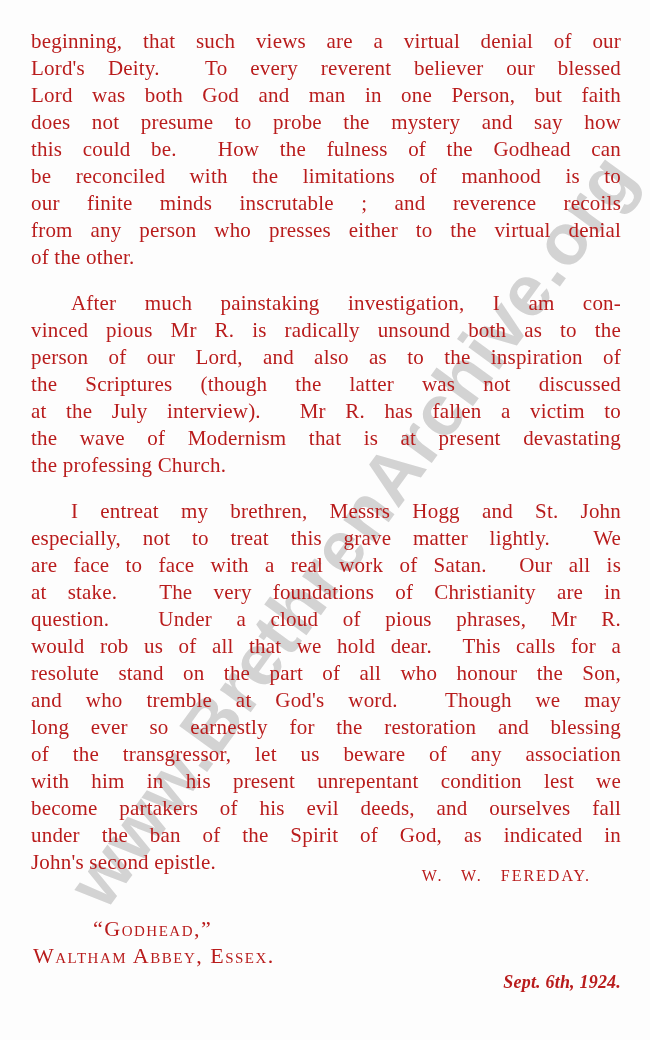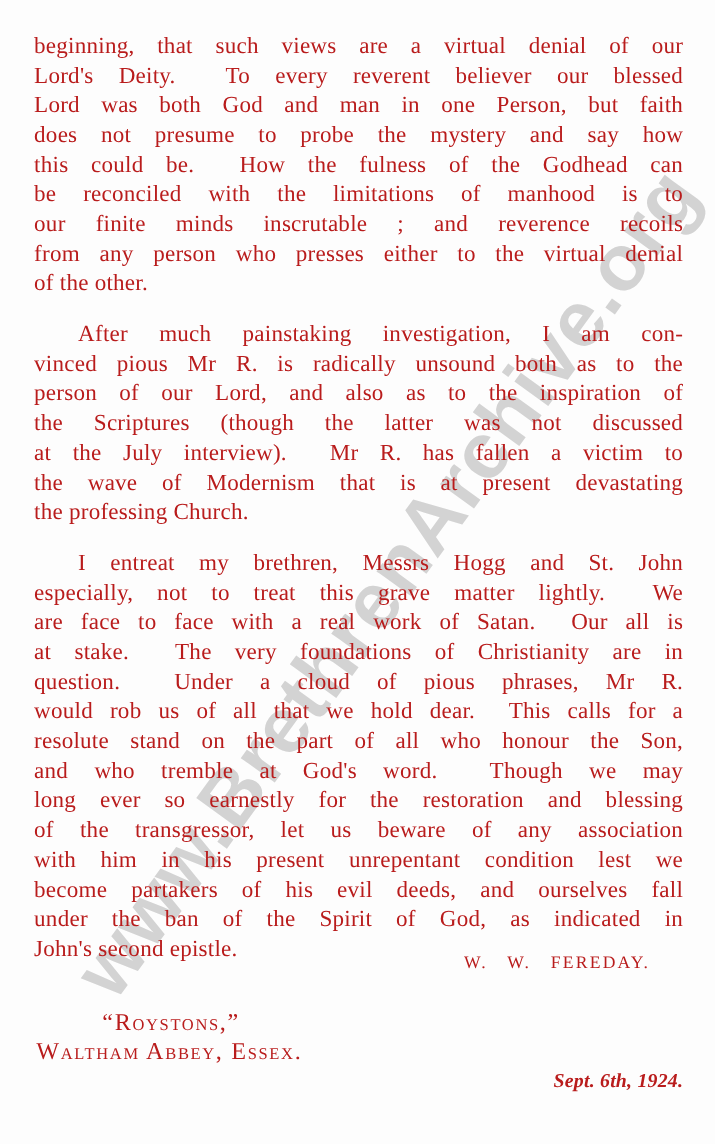--- a/index.html
+++ b/index.html
@@ -118,19 +118,19 @@
       <div class="ln">of the transgressor, let us beware of any association</div>
       <div class="ln">with him in his present unrepentant condition lest we</div>
       <div class="ln">become partakers of his evil deeds, and ourselves fall</div>
       <div class="ln">under the ban of the Spirit of God, as indicated in</div>
       <div class="ln last">John's second epistle.</div>
     </div>
 
     <div class="signature">W. W. FEREDAY.</div>
 
     <div class="address">
-      <div class="addr-house">“Roystons,”</div>
+      <div class="addr-house">“Godhead,”</div>
       <div class="addr-town">Waltham Abbey, Essex.</div>
       <div class="addr-date">Sept. 6th, 1924.</div>
     </div>
 
   </div>
 </div>
 
 </body></html>

